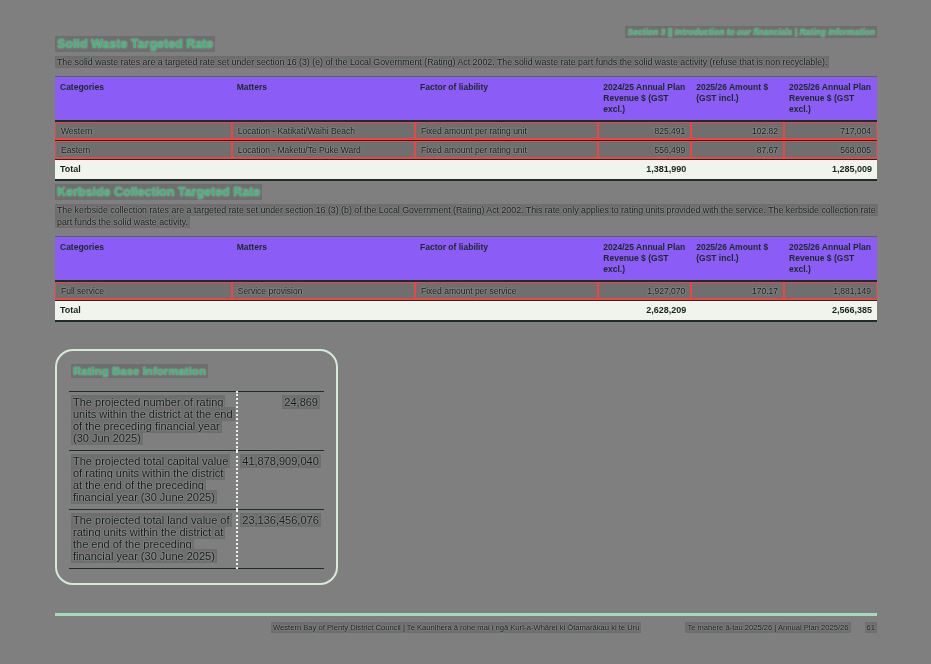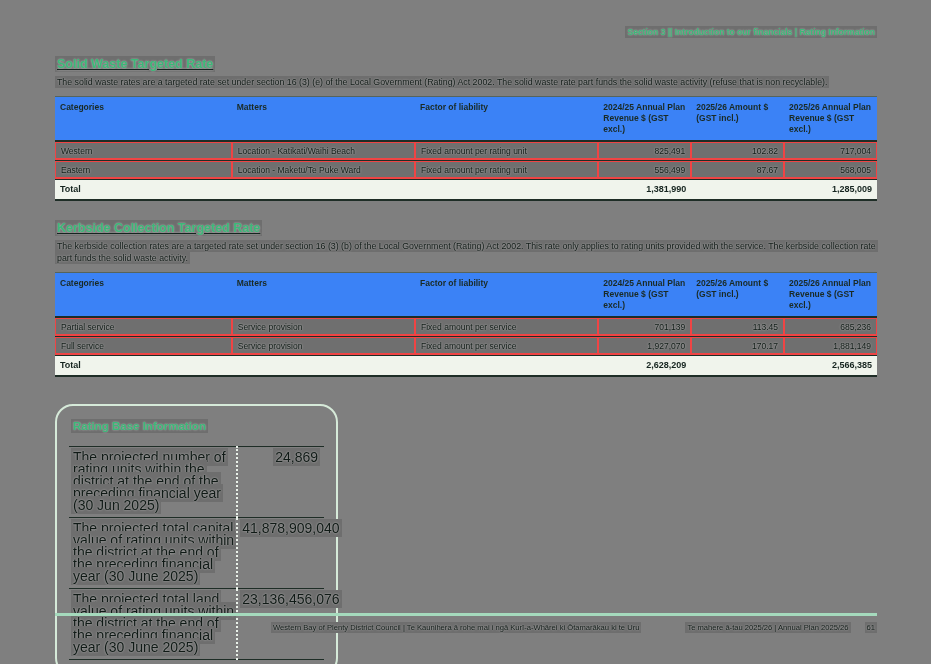--- a/index.html
+++ b/index.html
@@ -17,35 +17,35 @@
   .hl {
     background:#6e6e6e;
     color:#101a16;
     text-shadow:0 0 2px rgba(255,255,255,.55);
     padding:1px 2px;
     box-decoration-break:clone;
     -webkit-box-decoration-break:clone;
   }
   .green { color:#3cb878; font-weight:bold; }
 
-  .header-right { margin-top:27px; text-align:right; font-size:8.5px; }
-
-  h2.sec-title { margin-top:20px; font-size:12.5px; line-height:15px;text-decoration:underline; }
+  .header-right { margin-top:27px; text-align:right; font-size:8.5px;font-style:italic; }
+
+  h2.sec-title { font-size:12.5px; line-height:15px; }
   p.sec-desc { margin-top:4px; margin-bottom:7px; font-size:8.8px; line-height:12.5px; }
 
   table.rate-table { width:100%; border-collapse:collapse; table-layout:fixed;
     border-top:1px solid #55645c; margin-bottom:4px; }
   table.rate-table col.c1 { width:21.5%; }
   table.rate-table col.c2 { width:22.3%; }
   table.rate-table col.c3 { width:22.3%; }
   table.rate-table col.c4 { width:11.3%; }
   table.rate-table col.c5 { width:11.3%; }
   table.rate-table col.c6 { width:11.3%; }
   table.rate-table thead th {
-    background:#3b82f6; text-align:left; vertical-align:top;
+    background:#8b5cf6; text-align:left; vertical-align:top;
     font-size:8.5px; line-height:11px; padding:5px 6px 5px 5px;
     border-bottom:2px solid #1e2d26; color:#1a2a24;
   }
   table.rate-table tbody td {
     background:#ef4444; padding:0; vertical-align:middle;
     border-bottom:1px solid #1e2d26; font-size:8.5px;
   }
   table.rate-table tbody .hl-cell {
     background:#6f6f6f; color:#0f1a15; text-shadow:0 0 2px rgba(255,255,255,.55);
     margin:1.5px 1px; padding:2.5px 5px; min-height:10px; line-height:10px;
@@ -60,21 +60,21 @@
   .rating-box {
     margin-top:27px; width:283px; border:2px solid #d6ead9;
     border-radius:18px; padding:12px 12px 14px 12px; min-height:208px;
   }
   .rating-box h3 { font-size:11.5px; margin:2px 0 14px 2px; }
   table.base-table { width:100%; border-collapse:collapse; table-layout:fixed; }
   table.base-table col.b1 { width:66%; }
   table.base-table col.b2 { width:34%; }
   table.base-table td {
     border-top:1.5px solid #1e2d26; vertical-align:top;
-    font-size:14px; line-height:12px; padding:4px 2px 6px 2px;
+    font-size:11px; line-height:12px; padding:4px 2px 6px 2px;
   }
   table.base-table tr:last-child td { border-bottom:1.5px solid #1e2d26; }
   table.base-table td.val { text-align:right; border-left:2px dotted #e9f1e9; padding-right:4px; }
 
   .footer { position:absolute; left:55px; width:822px; top:613px; }
   .footer-line { height:3px; background:#a5dabd; margin-bottom:6px; }
   .footer-row { display:flex; justify-content:flex-end; align-items:flex-start;
     font-size:7.6px; color:#11322b; }
   .footer-right { display:flex; gap:14px;padding-left:44px; }
 </style>
@@ -182,40 +182,20 @@
             <th>Matters</th>
             <th>Factor of liability</th>
             <th>2024/25 Annual Plan Revenue $ (GST excl.)</th>
             <th>2025/26 Amount $ (GST incl.)</th>
             <th>2025/26 Annual Plan Revenue $ (GST excl.)</th>
           </tr>
         </thead>
         <tbody>
           <tr>
             <td>
-              <div class="hl-cell">Partial service</div>
-            </td>
-            <td>
-              <div class="hl-cell">Service provision</div>
-            </td>
-            <td>
-              <div class="hl-cell">Fixed amount per service</div>
-            </td>
-            <td class="num">
-              <div class="hl-cell">701,139</div>
-            </td>
-            <td class="num">
-              <div class="hl-cell">113.45</div>
-            </td>
-            <td class="num">
-              <div class="hl-cell">685,236</div>
-            </td>
-          </tr>
-          <tr>
-            <td>
               <div class="hl-cell">Full service</div>
             </td>
             <td>
               <div class="hl-cell">Service provision</div>
             </td>
             <td>
               <div class="hl-cell">Fixed amount per service</div>
             </td>
             <td class="num">
               <div class="hl-cell">1,927,070</div>

